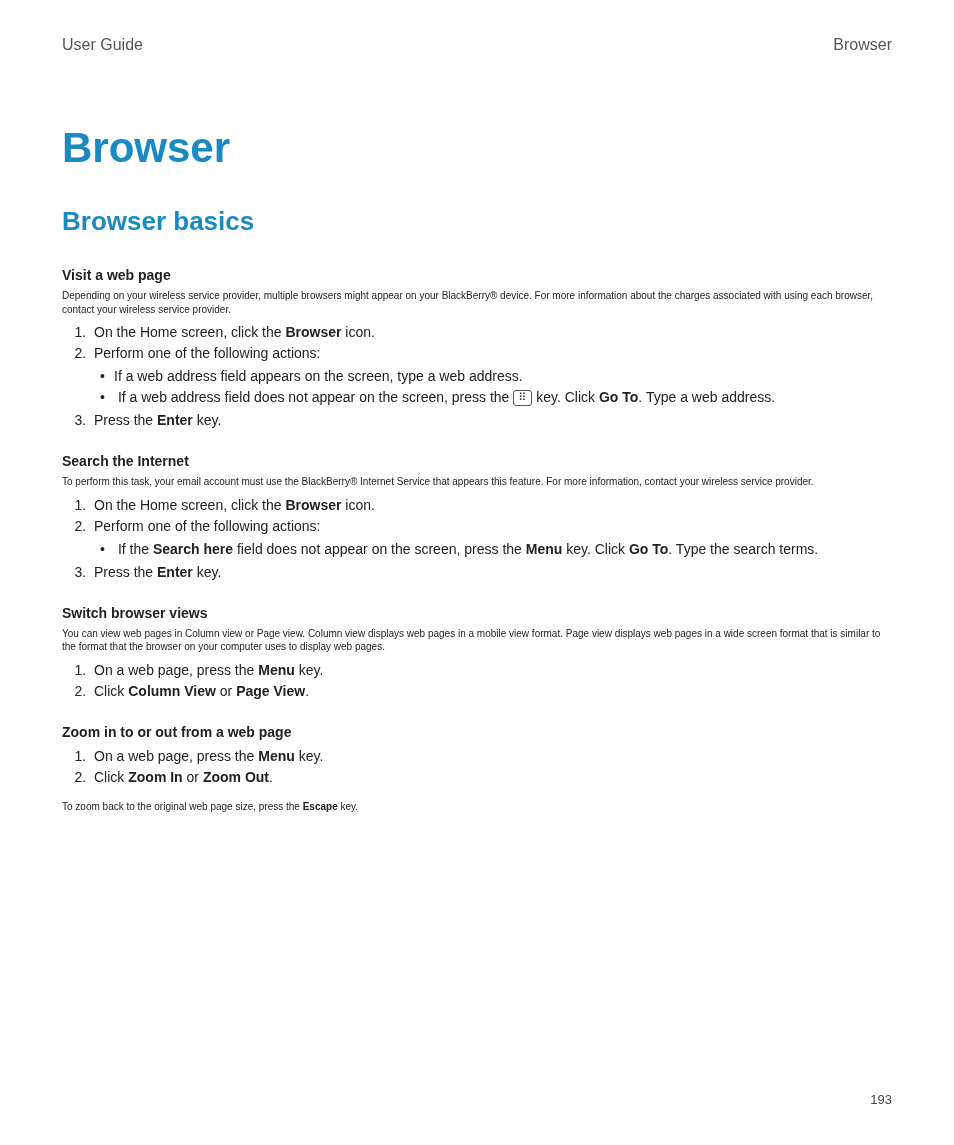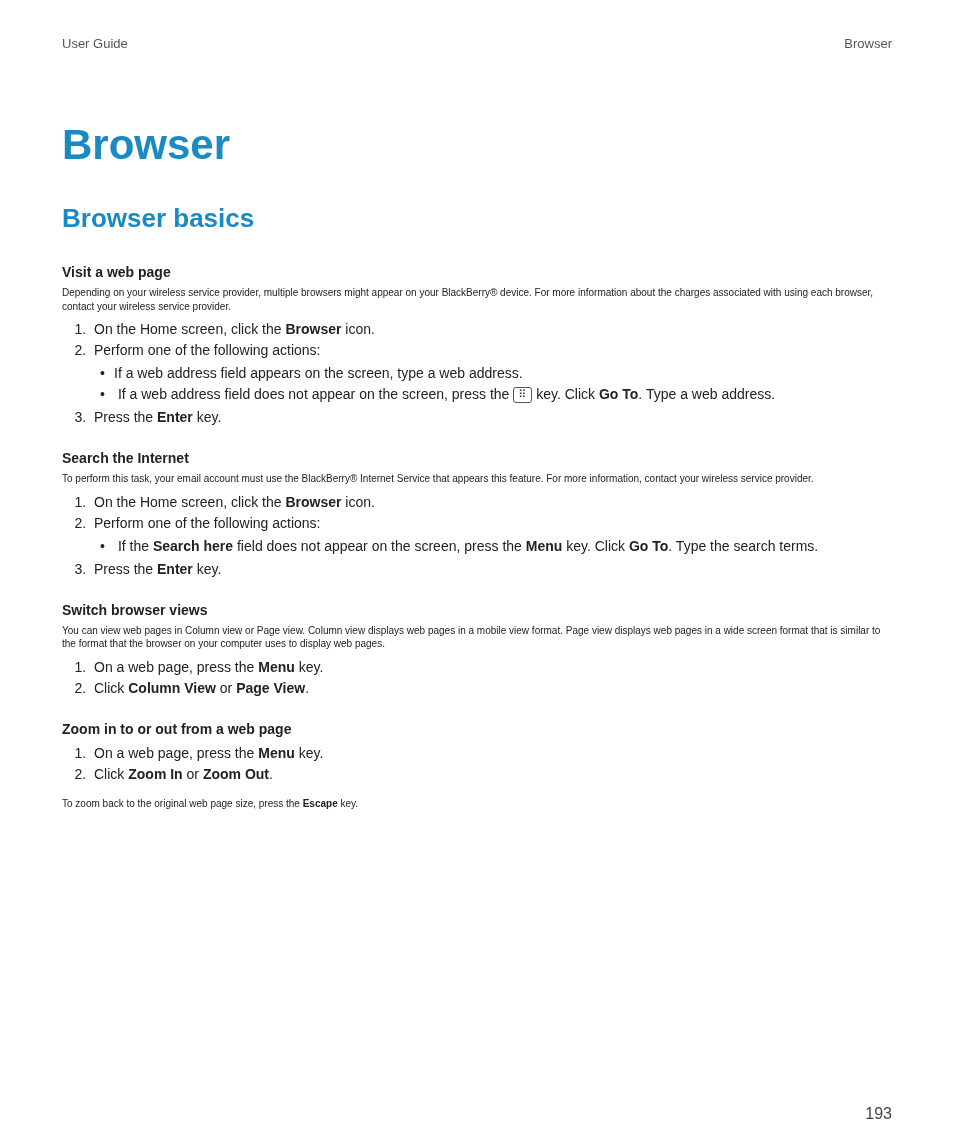--- a/index.html
+++ b/index.html
@@ -12,21 +12,21 @@
   }
   .page {
     width: 954px;
     height: 1145px;
     position: relative;
     padding: 36px 62px 0 62px;
   }
   .hdr {
     display: flex;
     justify-content: space-between;
-    font-size: 13px;
+    font-size: 16px;
     color: #555;
     margin-bottom: 70px;
   }
   h1.title {
     font-size: 42px;
     font-weight: 600;
     color: #1a8ac2;
     margin: 0 0 34px 0;
   }
   h2.subtitle {
@@ -83,23 +83,23 @@
     line-height: 14px;
     vertical-align: 1px;
     letter-spacing: 1px;
     color: #333;
     background: #fff;
     font-family: monospace;
   }
   .block { margin-bottom: 22px; }
   .pagenum {
     position: absolute;
-    bottom: 22px;
+    bottom: 38px;
     right: 62px;
-    font-size: 16px;
+    font-size: 13px;
     color: #444;
   }
 </style>
 </head>
 <body>
 
 <div class="page">
 
   <div class="hdr">
     <span>User Guide</span>

